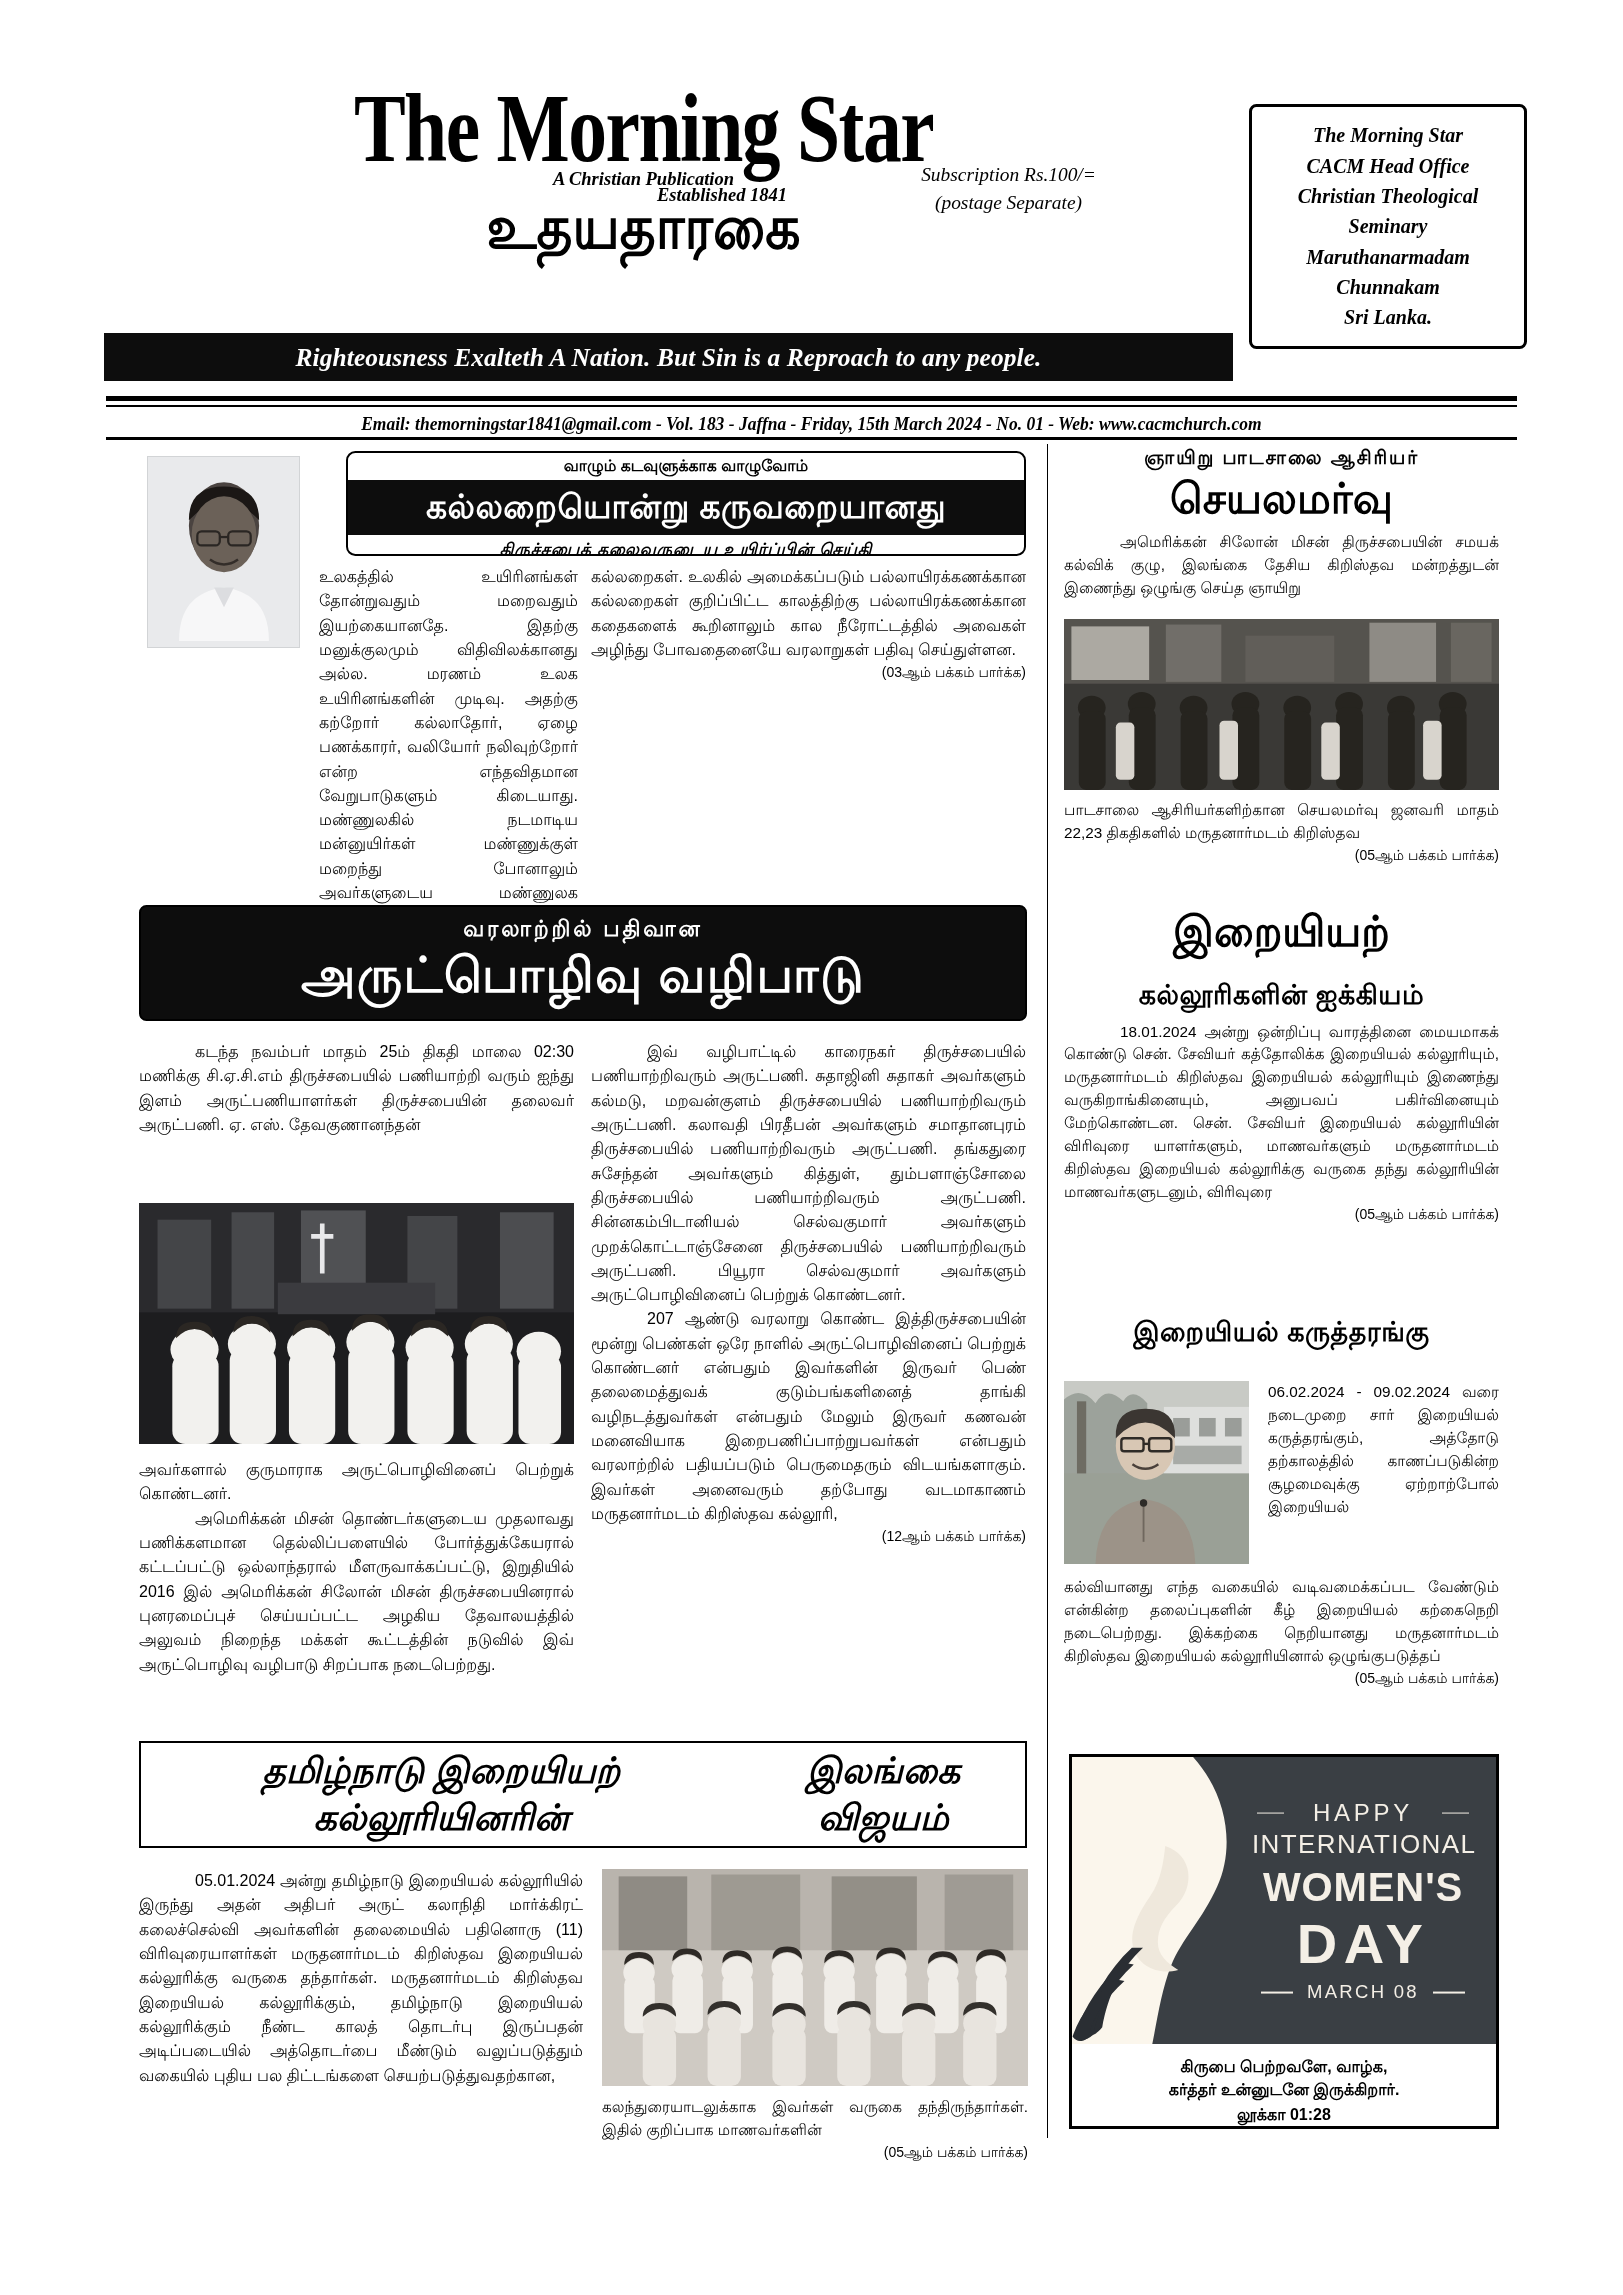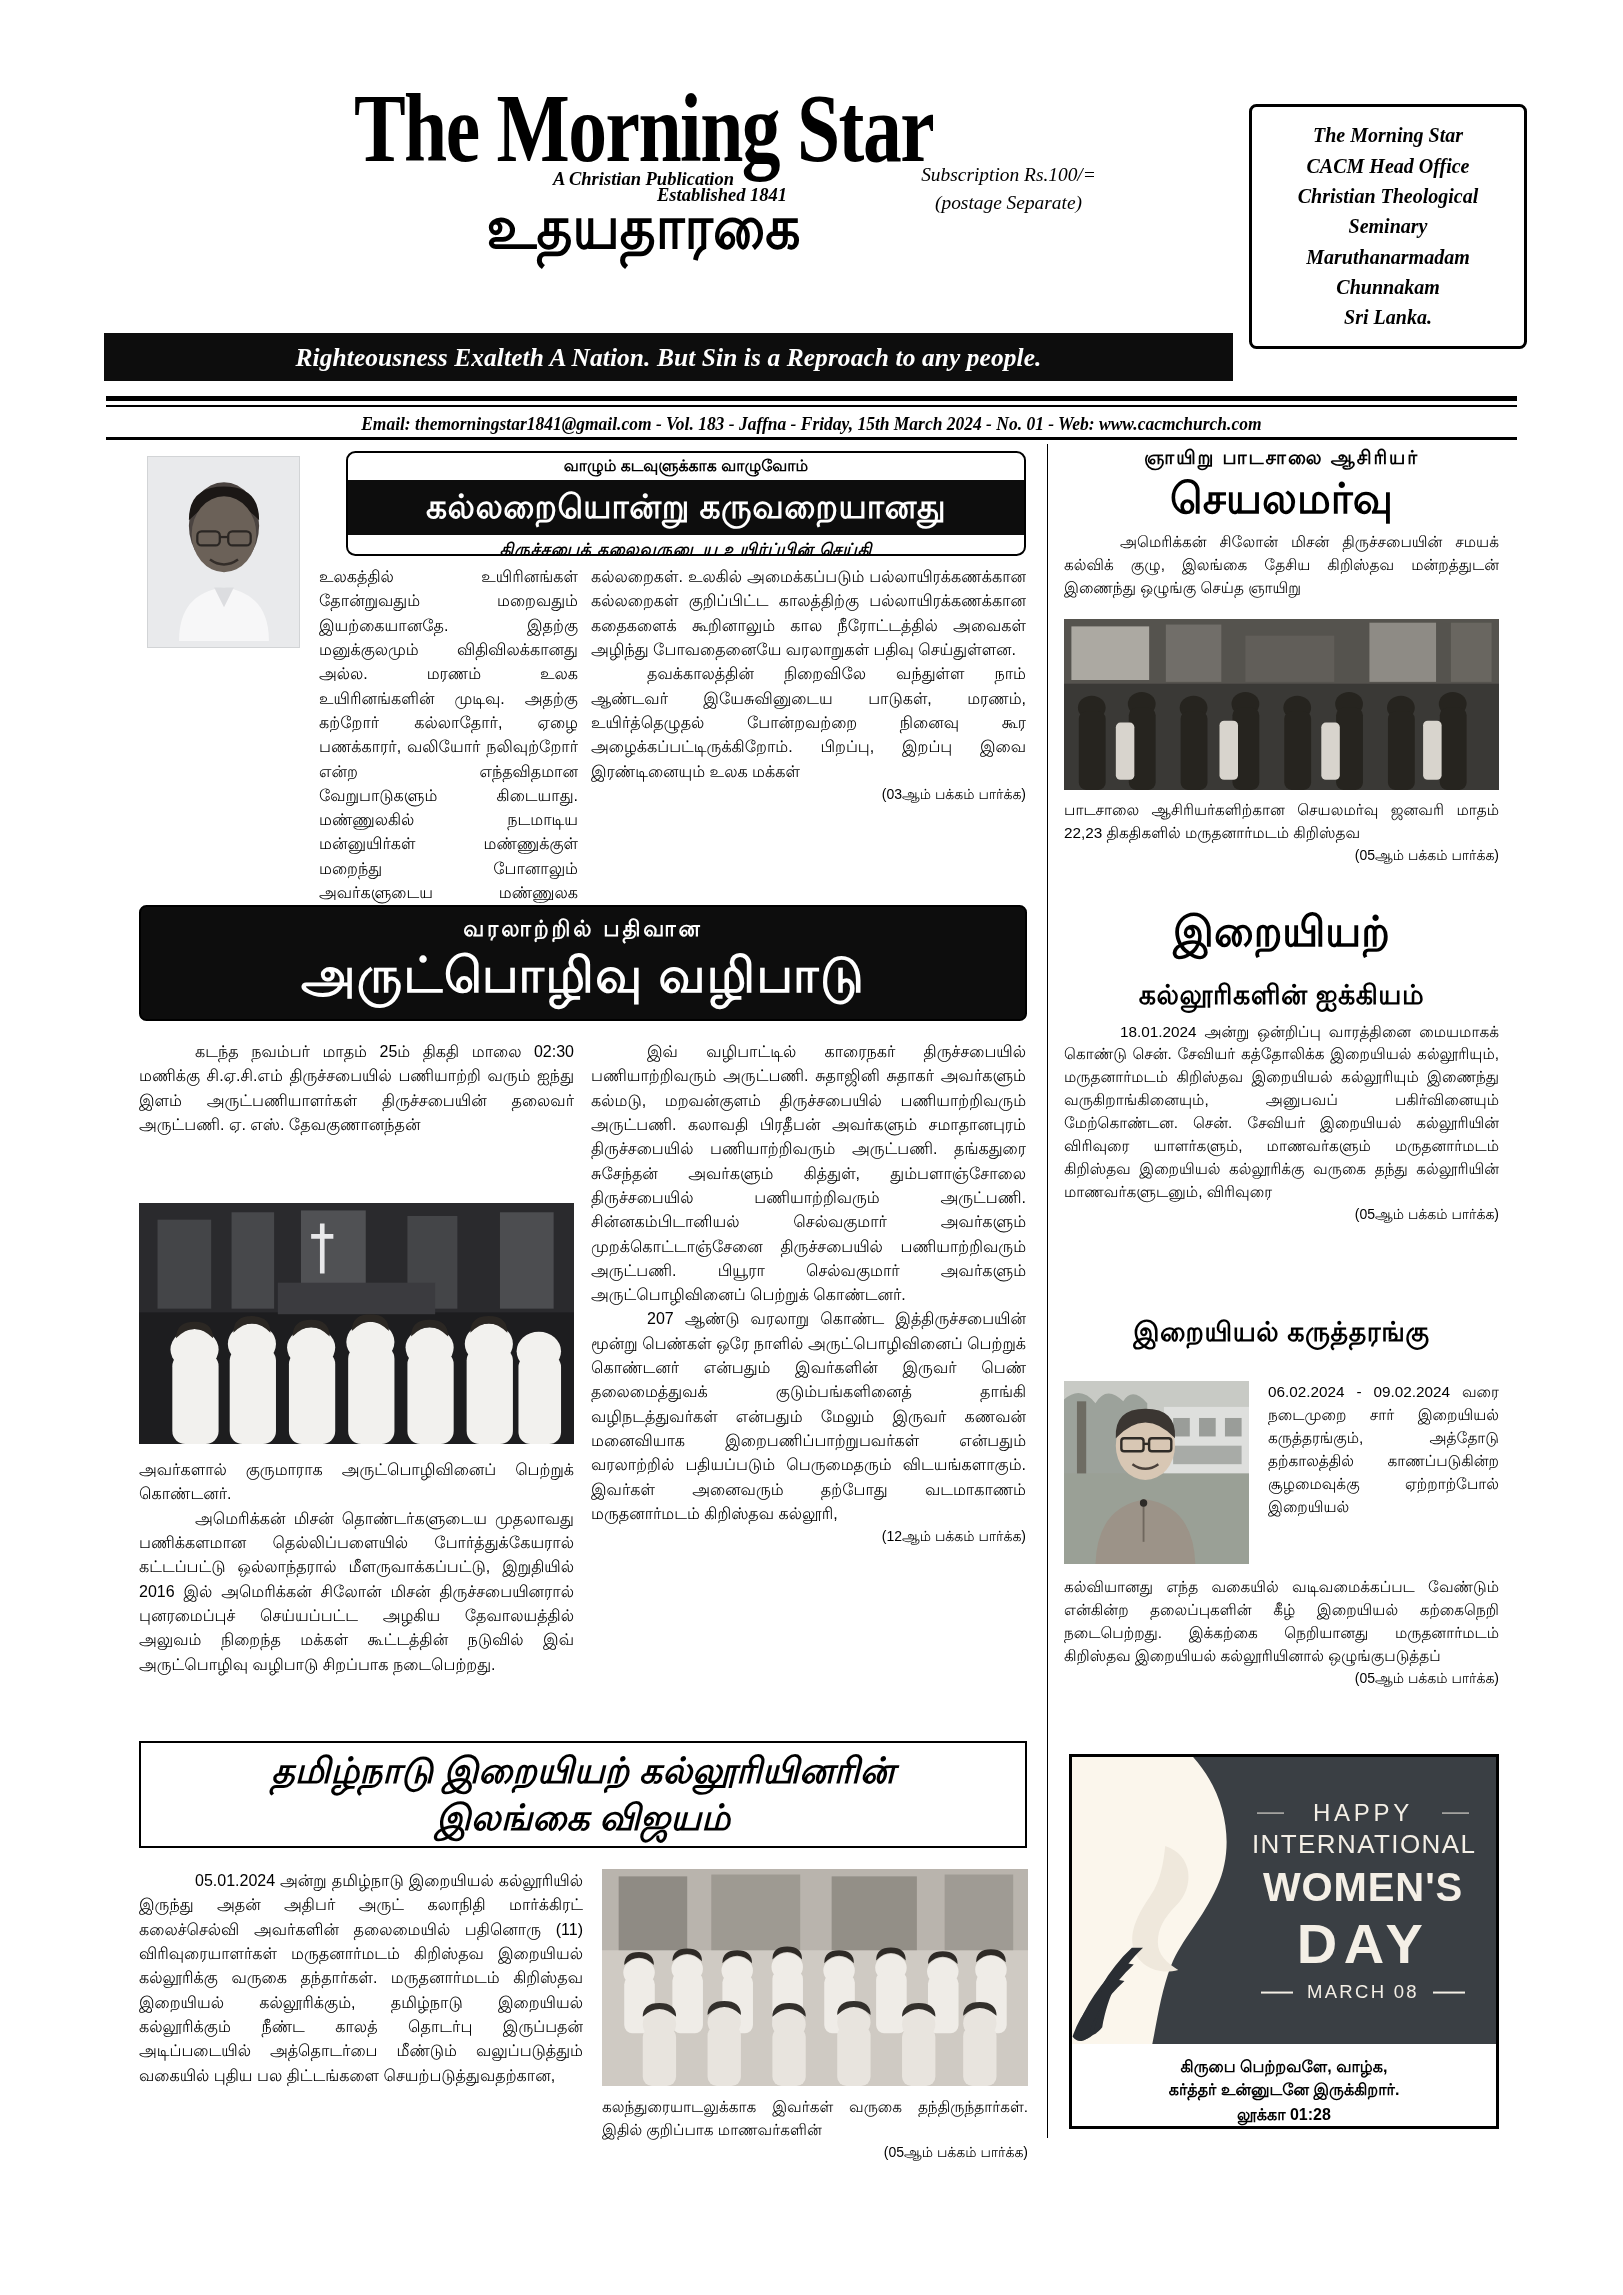--- a/index.html
+++ b/index.html
@@ -255,21 +255,20 @@
     color: #fff;
     letter-spacing: 1.4px;
     margin-top: 2.8px;
   }
 
   .hl-box3 {
     position: absolute;
     border: 2.3px solid #000;
     box-sizing: border-box;
     display: flex;
-    flex-direction: column;
     align-items: center;
     justify-content: center;
     background: #fff;
   }
   .hl-box3 .l {
     font-family: "Liberation Sans", "DejaVu Sans", sans-serif;
     font-weight: bold;
     font-style: italic;
     font-size: 36px;
     color: #000;
@@ -458,21 +457,20 @@
     <div class="hl-black">கல்லறையொன்று கருவறையானது</div>
     <div class="hl-deck">திருச்சபைத் தலைவருடைய உயிர்ப்பின் செய்தி</div>
   </div>
 
   <div class="col" style="left:319px; top:565px; width:259px;">
     <p class="tml">உலகத்தில் உயிரினங்கள் தோன்றுவதும் மறைவதும் இயற்கையானதே. இதற்கு மனுக்குலமும் விதிவிலக்கானது அல்ல. மரணம் உலக உயிரினங்களின் முடிவு. அதற்கு கற்றோர் கல்லாதோர், ஏழை பணக்காரர், வலியோர் நலிவுற்றோர் என்ற எந்தவிதமான வேறுபாடுகளும் கிடையாது. மண்ணுலகில் நடமாடிய மன்னுயிர்கள் மண்ணுக்குள் மறைந்து போனாலும் அவர்களுடைய மண்ணுலக வாழ்வை மறக்காமல் நினைவுகூருவதற்கு அமைக்கப்பட்டவைகளே</p>
   </div>
 
   <div class="col" style="left:591px; top:565px; width:435px;">
     <p class="tml">கல்லறைகள். உலகில் அமைக்கப்படும் பல்லாயிரக்கணக்கான கல்லறைகள் குறிப்பிட்ட காலத்திற்கு பல்லாயிரக்கணக்கான கதைகளைக் கூறினாலும் கால நீரோட்டத்தில் அவைகள் அழிந்து போவதைனையே வரலாறுகள் பதிவு செய்துள்ளன.</p>
-    <p class="tml indent">தவக்காலத்தின் நிறைவிலே வந்துள்ள நாம் ஆண்டவர் இயேசுவினுடைய பாடுகள், மரணம், உயிர்த்தெழுதல் போன்றவற்றை நினைவு கூர அழைக்கப்பட்டிருக்கிறோம். பிறப்பு, இறப்பு இவை இரண்டினையும் உலக மக்கள்</p>
     <div class="seemore">(03ஆம் பக்கம் பார்க்க)</div>
   </div>
 
   <div class="col" style="left:139px; top:680px; width:176px;"></div>
 
   <div class="hl-box2" style="left:139px; top:905px; width:888px; height:116px;">
     <div class="hl2-small">வரலாற்றில் பதிவான</div>
     <div class="hl2-big">அருட்பொழிவு வழிபாடு</div>
   </div>
 

